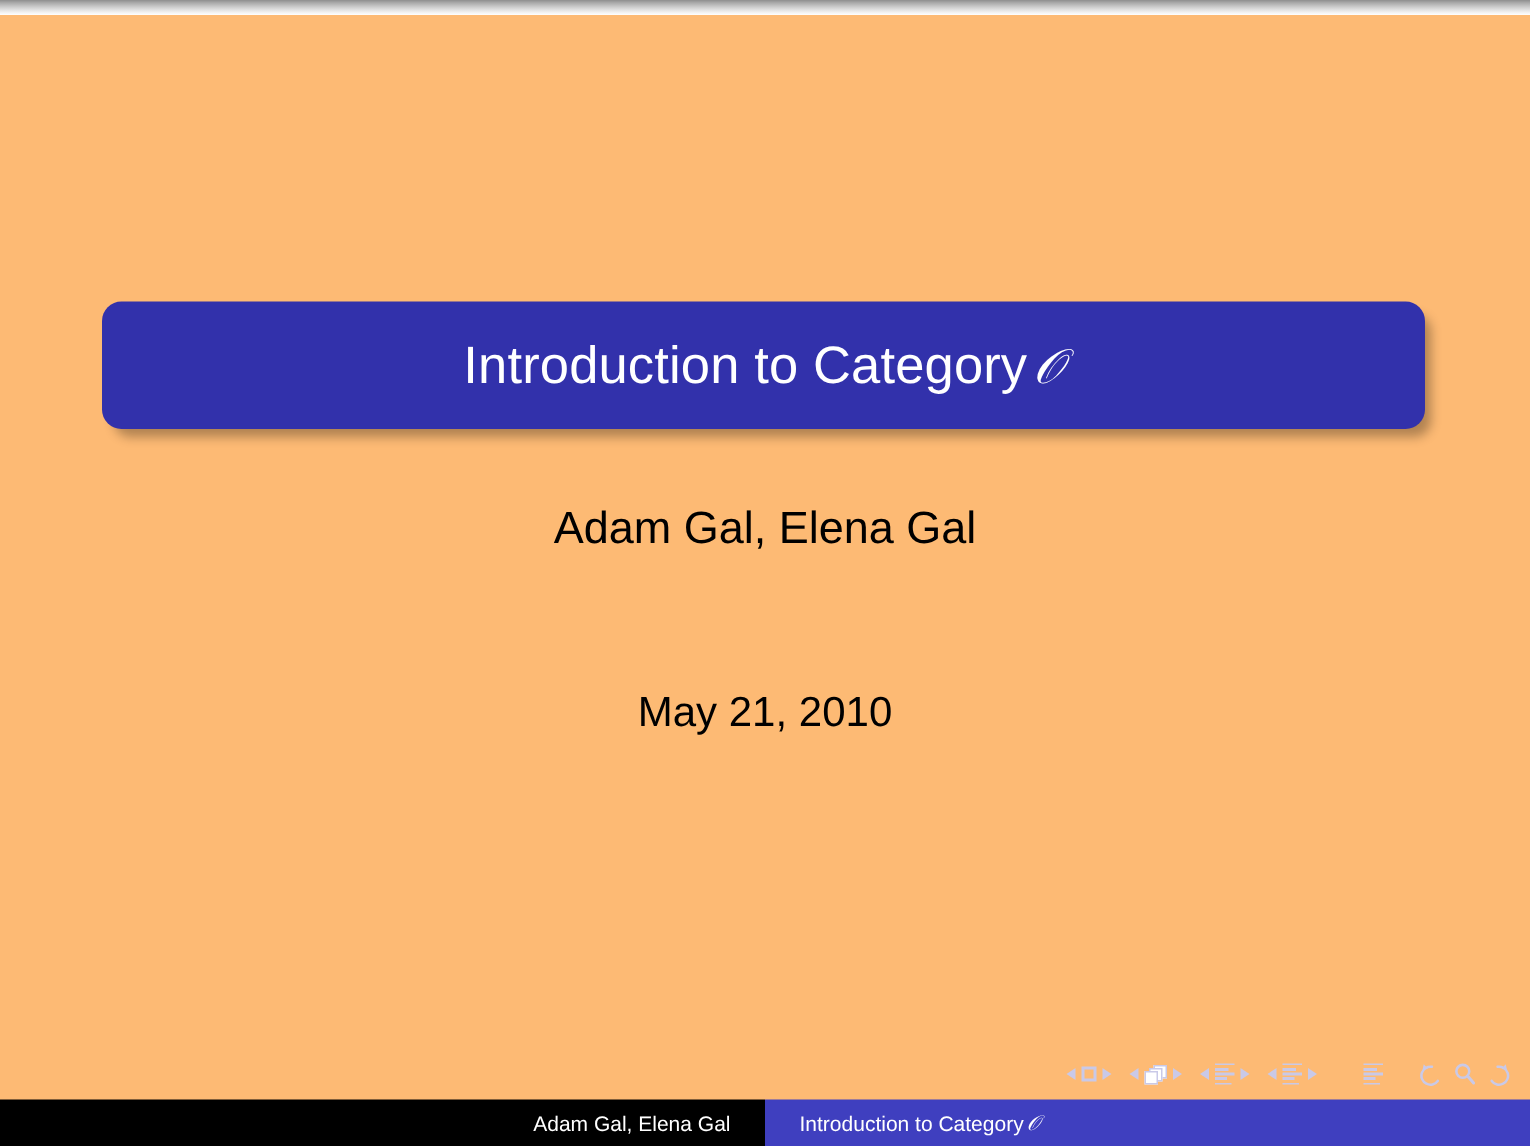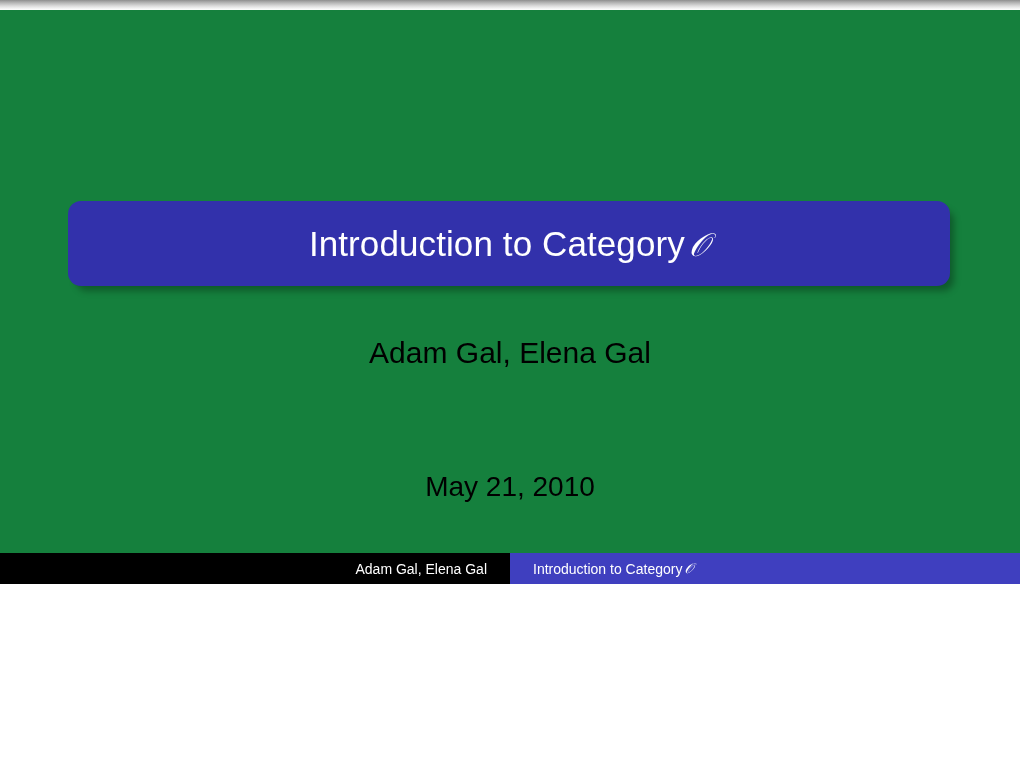--- a/index.html
+++ b/index.html
@@ -9,22 +9,22 @@
     background: #ffffff;
   }
   body {
     font-family: "Liberation Sans", "DejaVu Sans", sans-serif;
     -webkit-font-smoothing: antialiased;
   }
 
   #slide {
     position: relative;
     width: 1020px;
-    height: 584px;
-    background: #15803d;
+    height: 764px;
+    background: #fdba74;
     overflow: hidden;
   }
 
   
   #top-edge {
     position: absolute;
     top: 0;
     left: 0;
     width: 1020px;
     height: 10px;
@@ -78,21 +78,20 @@
   }
   #date {
     position: absolute;
     left: 0;
     top: 461px;
     width: 1020px;
     text-align: center;
     color: #000000;
     font-size: 28px;
     line-height: 1;
-    margin-top: 12px;
   }
 
   
   #nav-symbols {
     position: absolute;
     right: 12px;
     top: 704px;
     height: 24px;
     display: flex;
     align-items: center;

